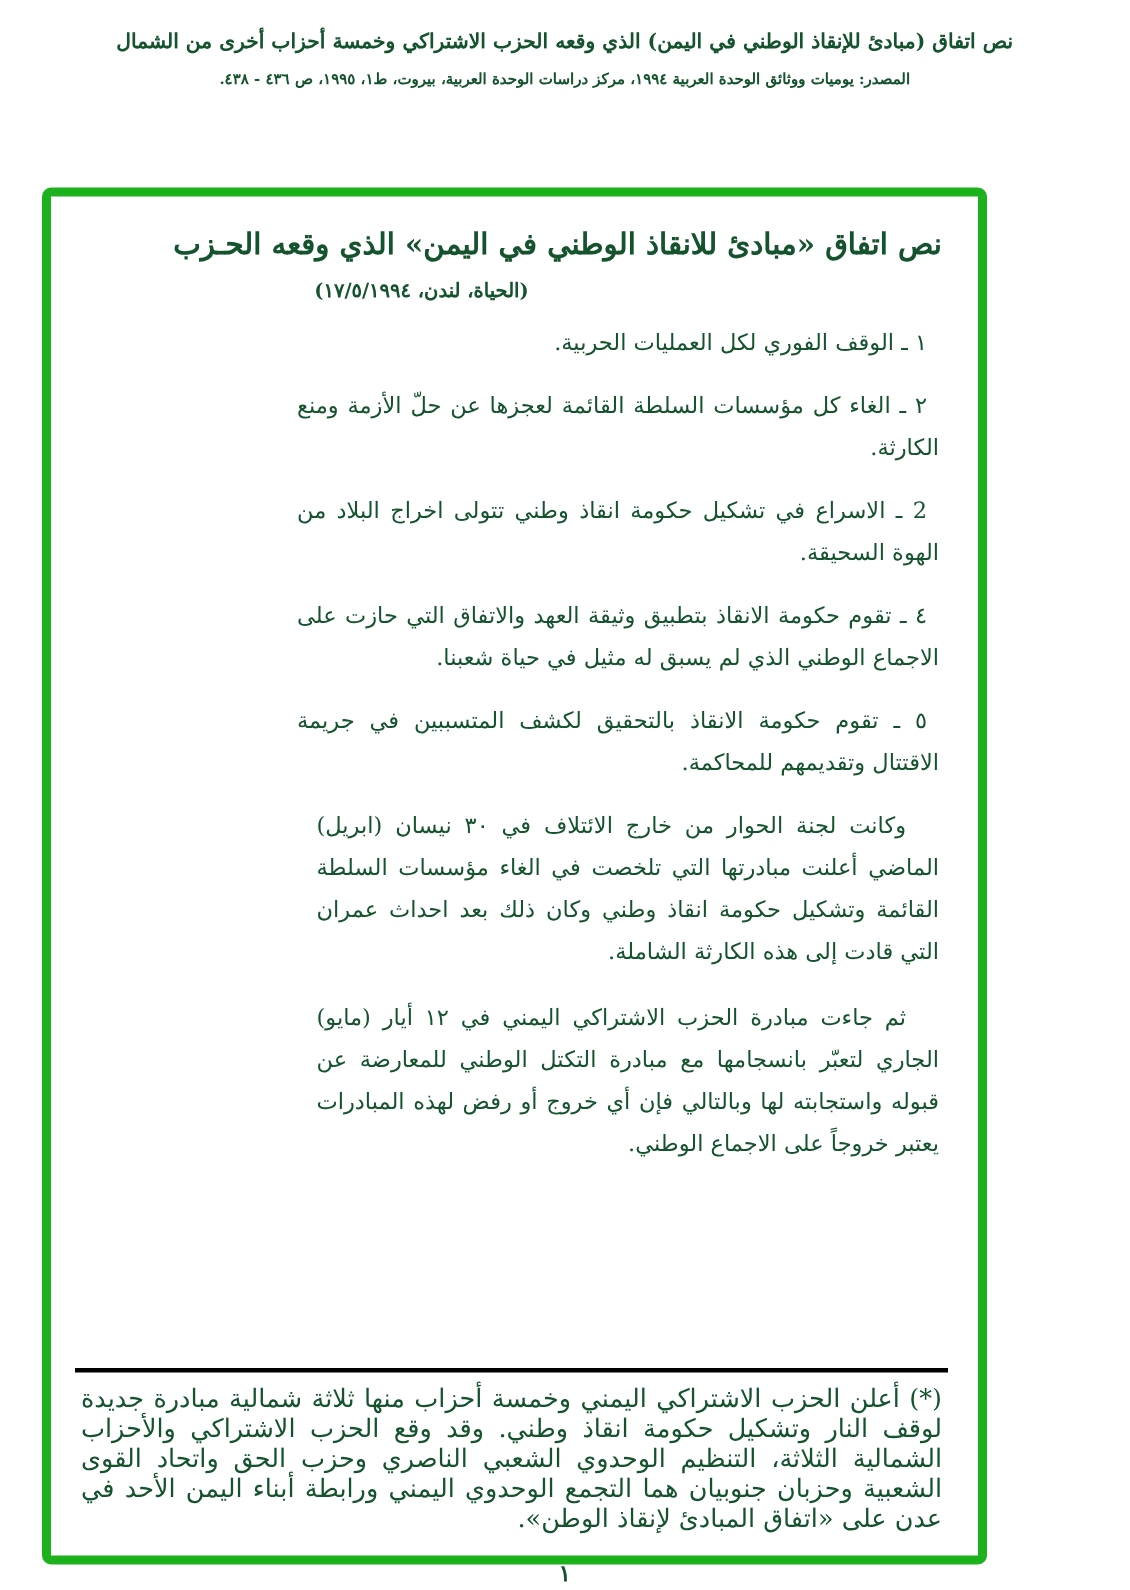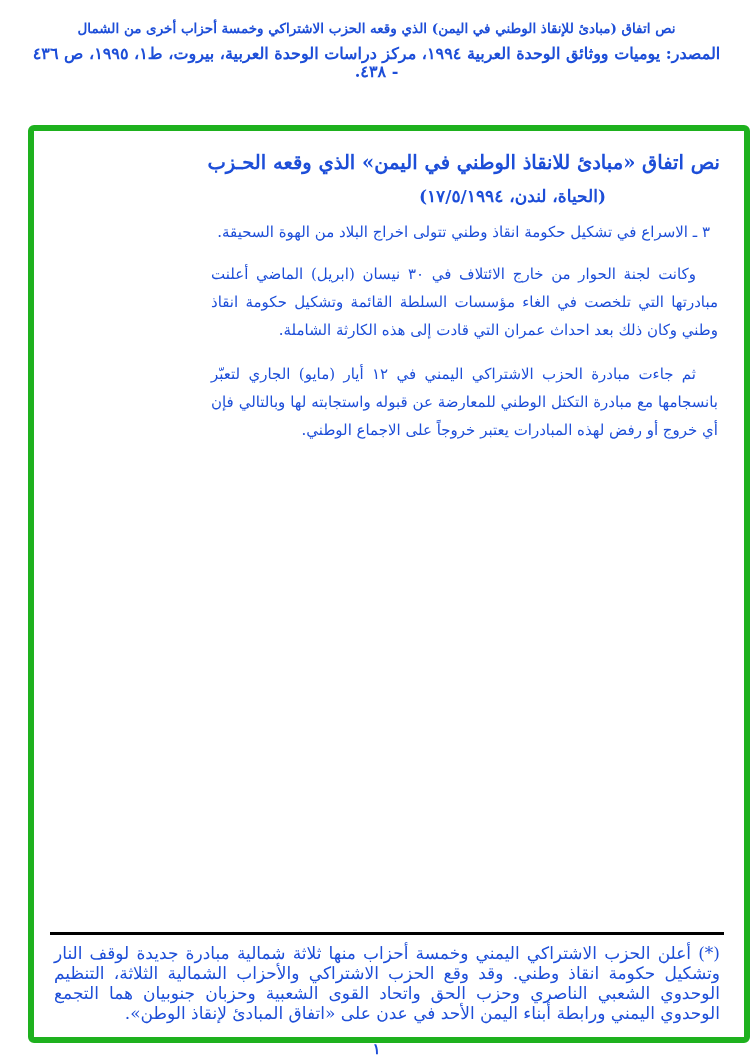--- a/index.html
+++ b/index.html
@@ -6,70 +6,71 @@
     margin: 0;
     padding: 0;
     background: #ffffff;
   }
   .page {
     position: relative;
     width: 753px;
     height: 1060px;
     background: #ffffff;
     font-family: "DejaVu Serif", "Liberation Serif", serif;
-    color: #1d4ed8;
+    color: #14532d;
     overflow: hidden;
   }
 
   
   .top-header {
     direction: rtl;
     text-align: center;
     padding: 18px 30px 0 30px;
   }
   .header-title {
     font-weight: bold;
     font-size: 13.5px;
     line-height: 21px;
   }
   .header-source {
     font-weight: bold;
-    font-size: 16px;
+    font-size: 10px;
     line-height: 18px;
     margin-top: 6px;
     text-align: center;
   }
 
   
   .green-box {
     direction: rtl;
     position: absolute;
     left: 28px;
     top: 125px;
-    width: 722px;
+    width: 630px;
     height: 918px;
     box-sizing: border-box;
     border: 6px solid #1eb11e;
     border-radius: 6px;
     background: #ffffff;
     padding: 14px 18px 10px 14px;
     display: flex;
     flex-direction: column;
   }
 
   .doc-title {
     font-size: 19.5px;
     font-weight: bold;
     line-height: 31px;
     text-align: right;
     margin: 2px 6px 0 6px;
   }
   .doc-dateline {
-    font-size: 17px;
+    font-size: 13px;
     font-weight: bold;
+    text-align: center;
     margin: 8px 120px 2px 0;
   }
 
   .doc-body {
     margin: 10px 8px 0 150px;
     font-size: 15px;
     line-height: 28px;
     text-align: justify;
     text-align-last: right;
   }
@@ -117,21 +118,25 @@
 
   <section class="green-box" dir="rtl">
 
     <div class="doc-title">
       <div>نص اتفاق «مبادئ للانقاذ الوطني في اليمن» الذي وقعه الحـزب</div>
     </div>
 
     <div class="doc-dateline">(الحياة، لندن، ١٧/٥/١٩٩٤)</div>
 
     <div class="doc-body">
-      <p class="doc-item">٣ ـ الاسراع في تشكيل حكومة انقاذ وطني تتولى اخراج البلاد من الهوة السحيقة.</p>
+      <p class="doc-item">١ ـ الوقف الفوري لكل العمليات الحربية.</p>
+      <p class="doc-item">٢ ـ الغاء كل مؤسسات السلطة القائمة لعجزها عن حلّ الأزمة ومنع الكارثة.</p>
+      <p class="doc-item">2 ـ الاسراع في تشكيل حكومة انقاذ وطني تتولى اخراج البلاد من الهوة السحيقة.</p>
+      <p class="doc-item">٤ ـ تقوم حكومة الانقاذ بتطبيق وثيقة العهد والاتفاق التي حازت على الاجماع الوطني الذي لم يسبق له مثيل في حياة شعبنا.</p>
+      <p class="doc-item">٥ ـ تقوم حكومة الانقاذ بالتحقيق لكشف المتسببين في جريمة الاقتتال وتقديمهم للمحاكمة.</p>
       <p class="doc-paragraph">وكانت لجنة الحوار من خارج الائتلاف في ٣٠ نيسان (ابريل) الماضي أعلنت مبادرتها التي تلخصت في الغاء مؤسسات السلطة القائمة وتشكيل حكومة انقاذ وطني وكان ذلك بعد احداث عمران التي قادت إلى هذه الكارثة الشاملة.</p>
       <p class="doc-paragraph">ثم جاءت مبادرة الحزب الاشتراكي اليمني في ١٢ أيار (مايو) الجاري لتعبّر بانسجامها مع مبادرة التكتل الوطني للمعارضة عن قبوله واستجابته لها وبالتالي فإن أي خروج أو رفض لهذه المبادرات يعتبر خروجاً على الاجماع الوطني.</p>
     </div>
 
     <hr class="footnote-sep">
 
     <div class="doc-footnote">(*) أعلن الحزب الاشتراكي اليمني وخمسة أحزاب منها ثلاثة شمالية مبادرة جديدة لوقف النار وتشكيل حكومة انقاذ وطني. وقد وقع الحزب الاشتراكي والأحزاب الشمالية الثلاثة، التنظيم الوحدوي الشعبي الناصري وحزب الحق واتحاد القوى الشعبية وحزبان جنوبيان هما التجمع الوحدوي اليمني ورابطة أبناء اليمن الأحد في عدن على «اتفاق المبادئ لإنقاذ الوطن».</div>
 
   </section>
 

